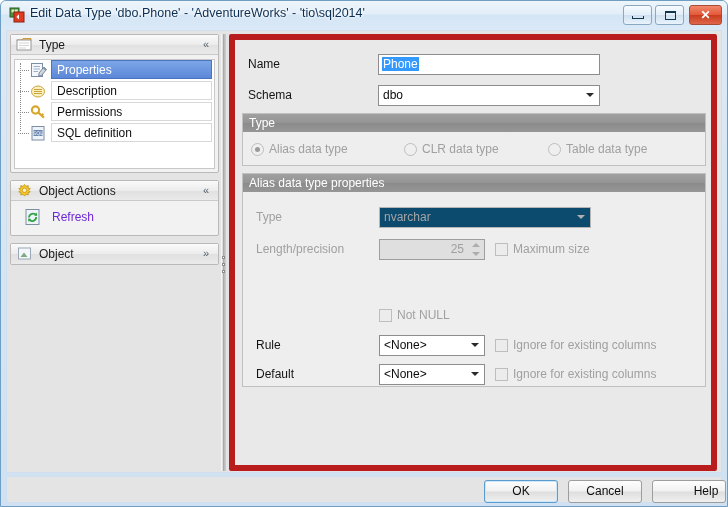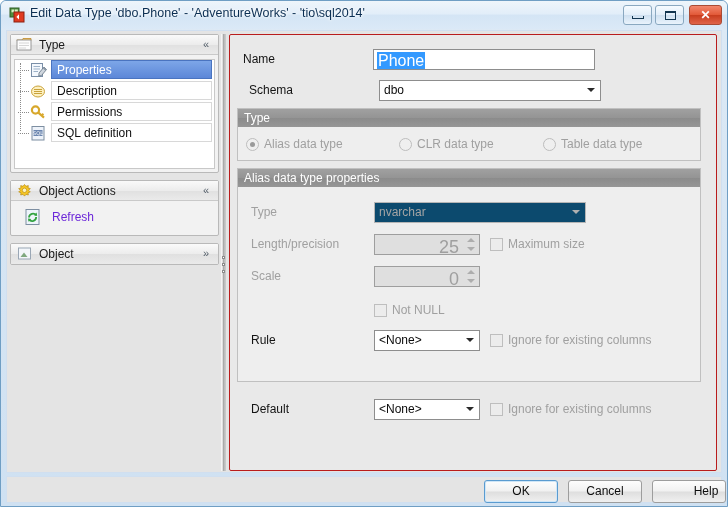--- a/index.html
+++ b/index.html
@@ -156,39 +156,39 @@
   }
   #splitter-grip i {
     display: block; width: 3px; height: 3px; margin-bottom: 4px;
     background: #ffffff; border: 1px solid #8c8c8c;
   }
 
   
   #content {
     position: absolute; left: 222px; top: 3px; width: 488px; height: 437px;
     background: #e9e9e9;
-    border: 1px solid #b91c1c;
+    border: 6px solid #b91c1c;
     border-radius: 2px;
   }
 
   .frow { position: absolute; height: 21px; }
   .flabel {
     position: absolute; left: 0; top: 3px;
     font-size: 12px; color: #141414; white-space: nowrap;
   }
 
   .textfield {
     position: absolute; height: 21px;
     background: #ffffff;
     border: 1px solid #8d8d8d;
     overflow: hidden;
   }
   .textfield .tval {
     position: absolute; left: 3px; top: 2px;
-    font-size: 16px; color: #0b0b0b; white-space: nowrap;
+    font-size: 12px; color: #0b0b0b; white-space: nowrap;
   }
   .textfield .tval.selected {
     background: #3399ff; color: #ffffff; padding: 0 1px;
   }
 
   .combo {
     position: absolute; height: 21px;
     background: #ffffff;
     border: 1px solid #8d8d8d;
   }
@@ -252,21 +252,21 @@
     font-size: 12px; color: #a0a0a0; white-space: nowrap;
   }
 
   
   .spinner {
     position: absolute; height: 21px;
     background: #dfdfdf; border: 1px solid #9e9e9e;
   }
   .spinner .sval {
     position: absolute; right: 20px; top: 2px;
-    font-size: 18px; color: #9f9f9f;
+    font-size: 12px; color: #9f9f9f;
   }
   .spinner .sbtns {
     position: absolute; right: 2px; top: 1px; width: 13px; height: 17px;
   }
   .spinner .up, .spinner .dn {
     position: absolute; left: 3px; width: 0; height: 0;
     border-left: 4px solid transparent;
     border-right: 4px solid transparent;
   }
   .spinner .up { top: 2px; border-bottom: 4px solid #adadad; }
@@ -451,21 +451,21 @@
 
     <div id="content">
 
       <div class="frow" style="left:13px; top:14px; width:460px;">
         <span class="flabel">Name</span>
         <div class="textfield" style="left:130px; top:0; width:222px;">
           <span class="tval selected">Phone</span>
         </div>
       </div>
 
-      <div class="frow" style="left:19px; top:45px; width:460px;">
+      <div class="frow" style="left:13px; top:45px; width:460px;">
         <span class="flabel">Schema</span>
         <div class="combo" style="left:130px; top:0; width:222px;">
           <span class="cval">dbo</span>
           <span class="carrow"></span>
         </div>
       </div>
 
       <div class="group" style="left:7px; top:73px; width:464px; height:53px;">
         <div class="group-head">
           <span class="gtitle">Type</span>
@@ -506,49 +506,39 @@
               <span class="up"></span>
               <span class="dn"></span>
             </span>
           </div>
           <div class="checkbox" style="left:239px; top:2px;">
             <span class="cbox"></span>
             <span class="cblabel">Maximum size</span>
           </div>
         </div>
 
-        <div class="frow" style="left:13px; top:97px; width:440px;">
-          <span class="flabel dlabel">Scale</span>
-          <div class="spinner" style="left:123px; top:0; width:106px;">
-            <span class="sval">0</span>
-            <span class="sbtns">
-              <span class="up"></span>
-              <span class="dn"></span>
-            </span>
-          </div>
-        </div>
 
         <div class="checkbox" style="left:136px; top:133px;">
           <span class="cbox"></span>
           <span class="cblabel">Not NULL</span>
         </div>
 
         <div class="frow" style="left:13px; top:161px; width:440px;">
           <span class="flabel">Rule</span>
           <div class="combo" style="left:123px; top:0; width:106px;">
             <span class="cval">&lt;None&gt;</span>
             <span class="carrow"></span>
           </div>
           <div class="checkbox" style="left:239px; top:2px;">
             <span class="cbox"></span>
             <span class="cblabel">Ignore for existing columns</span>
           </div>
         </div>
 
-        <div class="frow" style="left:13px; top:190px; width:440px;margin-top:40px;">
+        <div class="frow" style="left:13px; top:190px; width:440px;">
           <span class="flabel">Default</span>
           <div class="combo" style="left:123px; top:0; width:106px;">
             <span class="cval">&lt;None&gt;</span>
             <span class="carrow"></span>
           </div>
           <div class="checkbox" style="left:239px; top:2px;">
             <span class="cbox"></span>
             <span class="cblabel">Ignore for existing columns</span>
           </div>
         </div>

